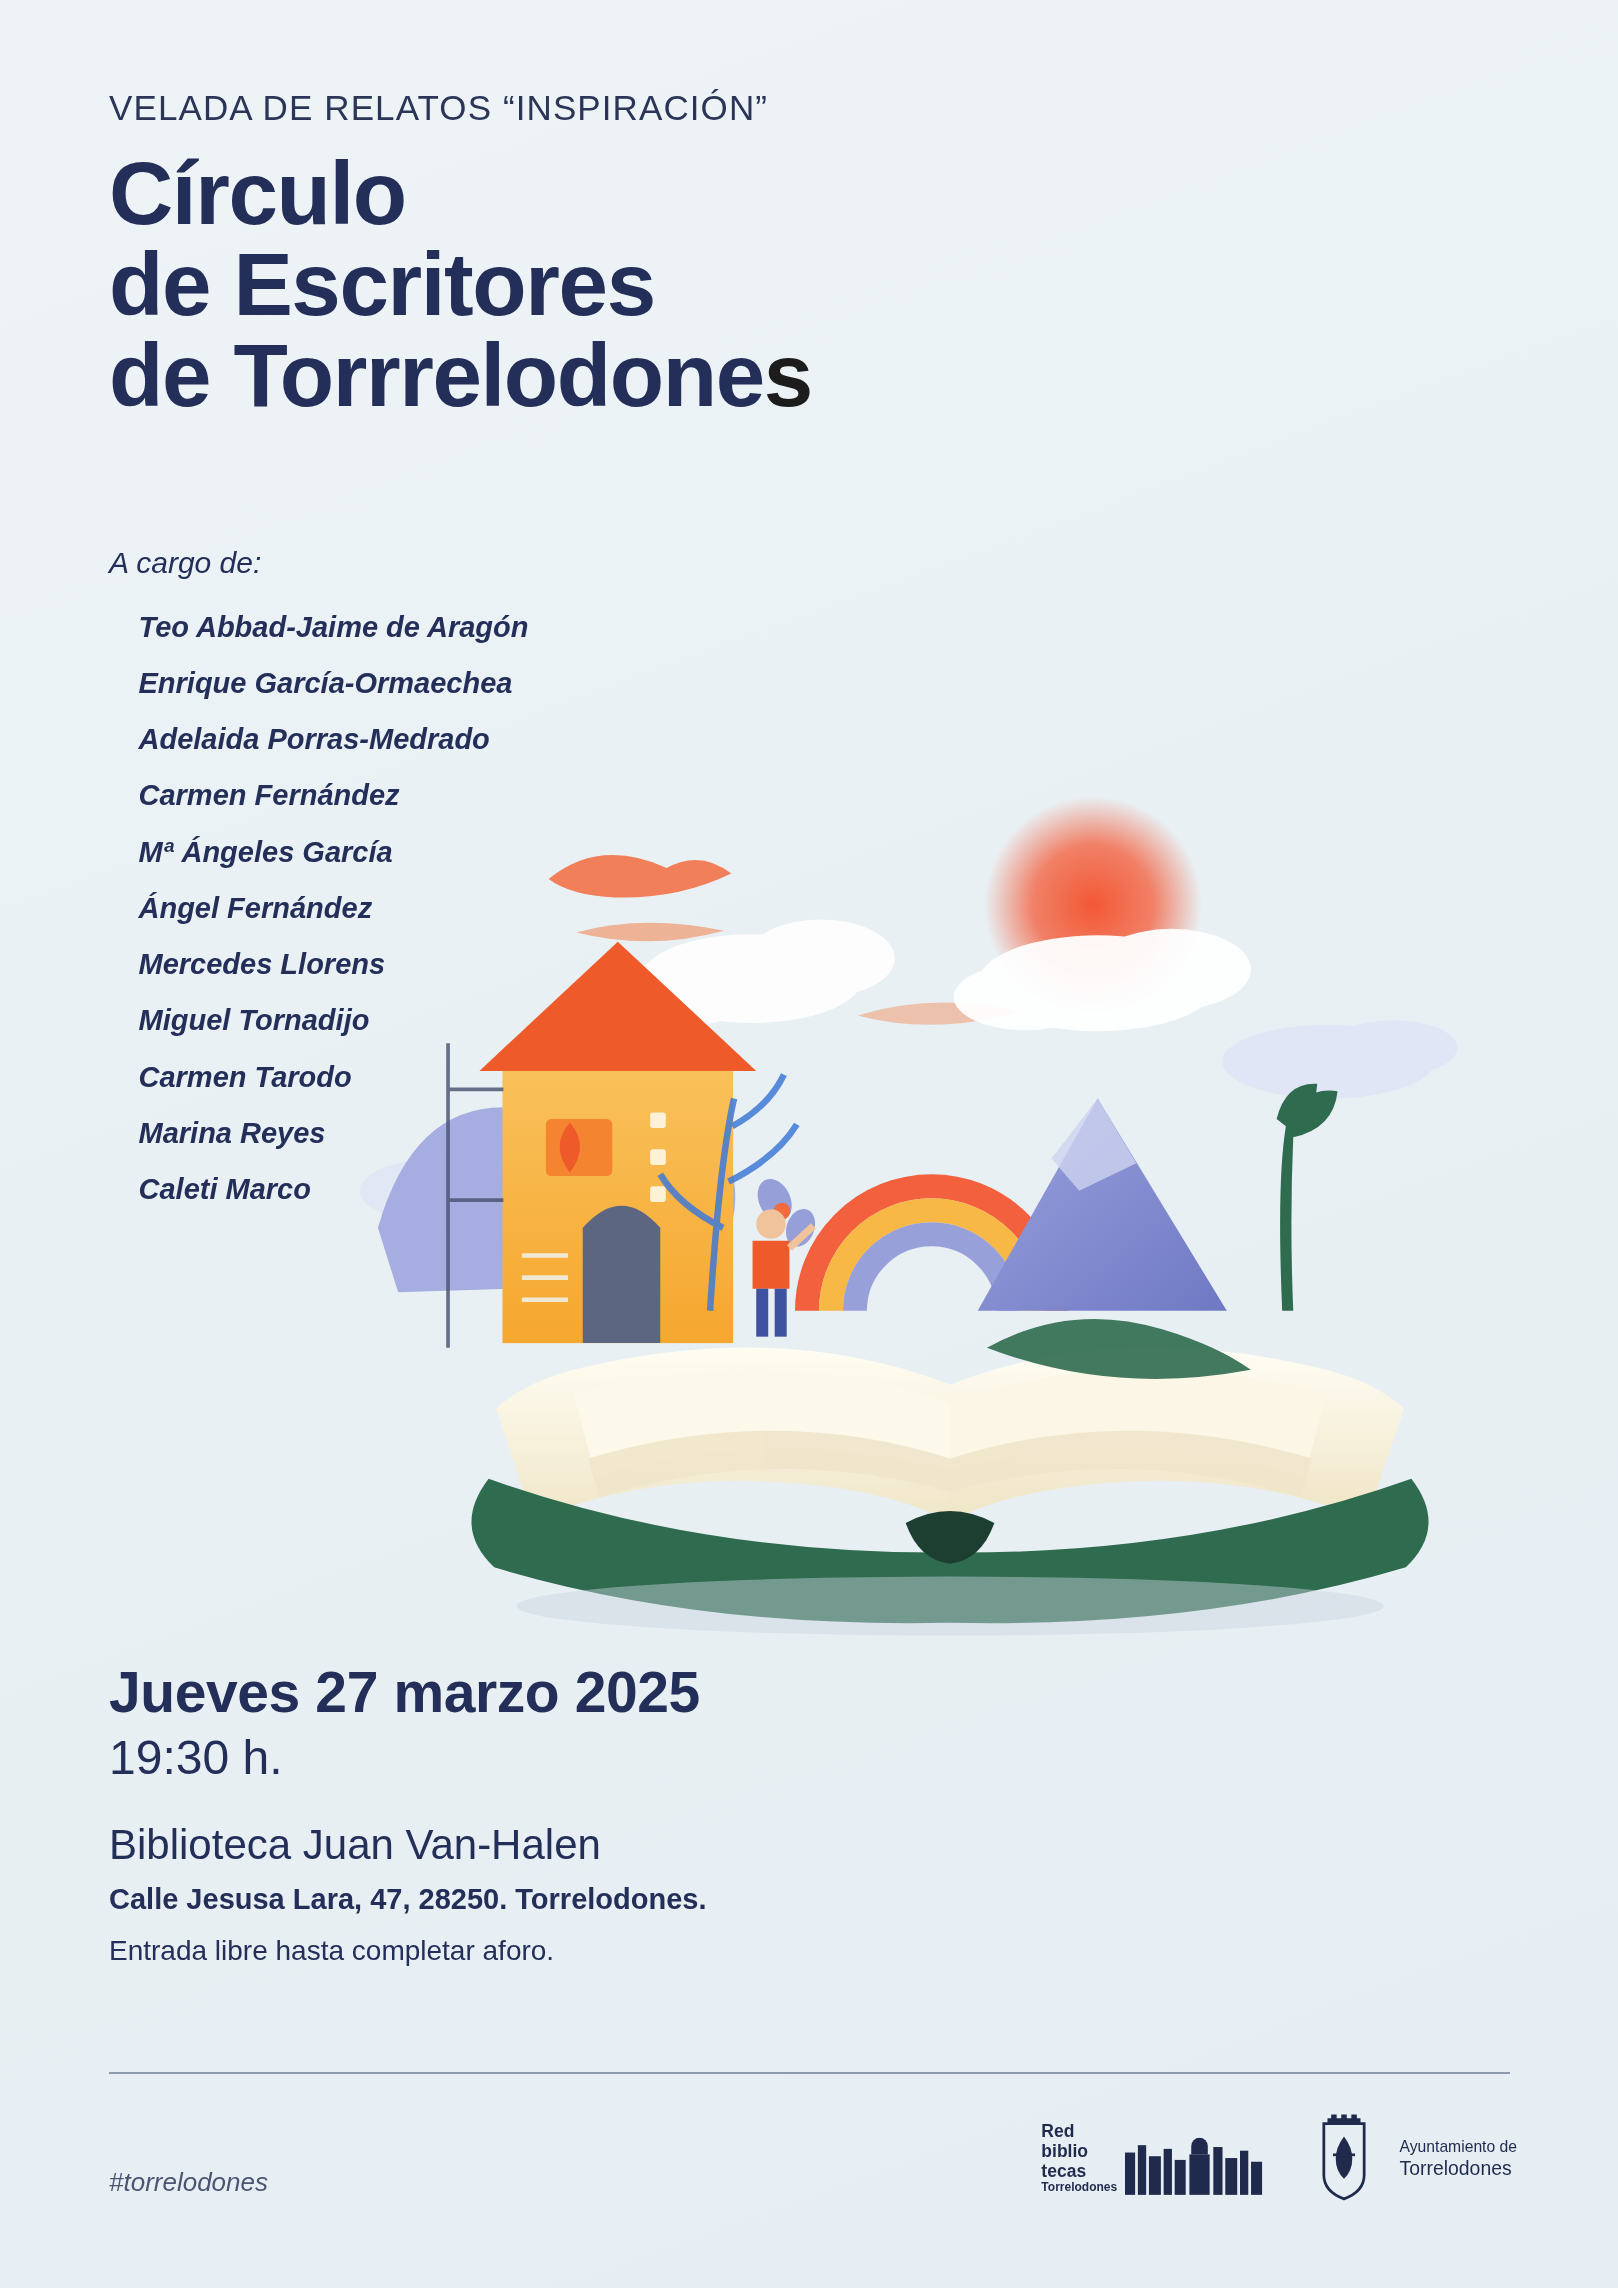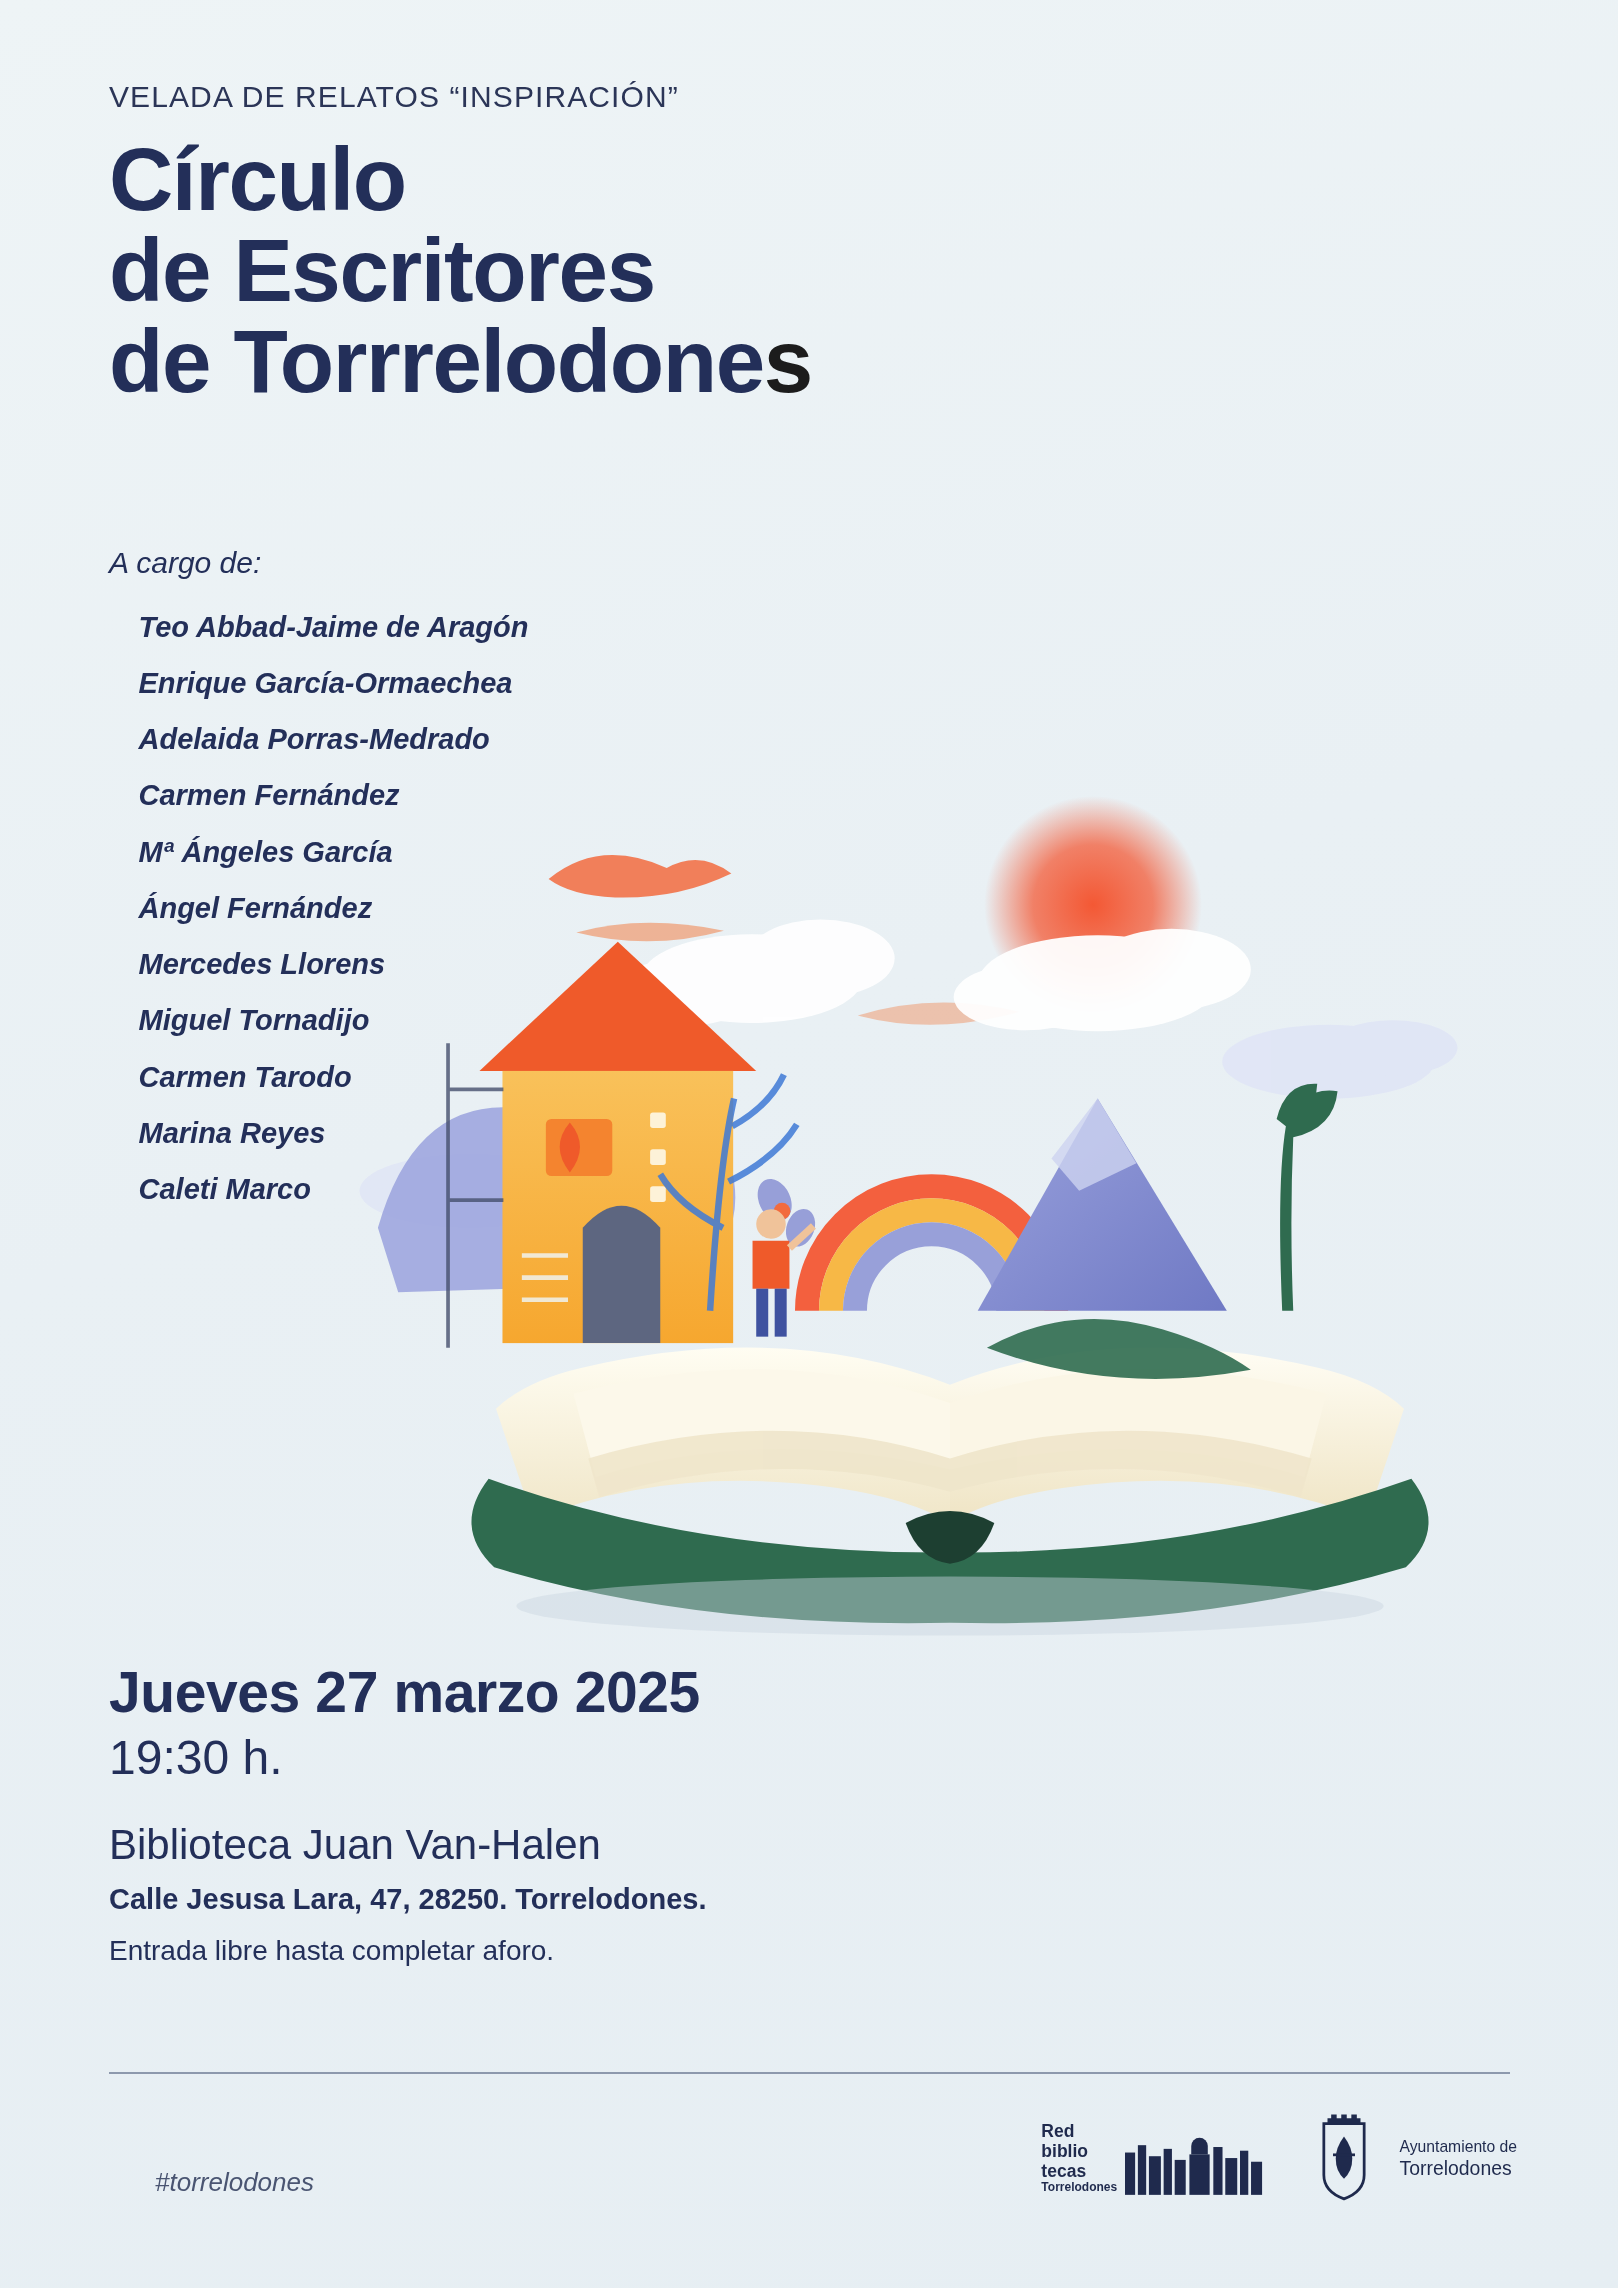--- a/index.html
+++ b/index.html
@@ -24,25 +24,25 @@
   }
 
   
   .header {
     position: absolute;
     left: 109px;
     top: 76px;
     width: 1384px;
   }
   .kicker {
-    font-size: 30px;
+    font-size: 35px;
     letter-spacing: 1.1px;
     color: #2b3557;
     font-weight: 400;
-    margin: 4px 0 20px 0;
+    margin: 12px 0 20px 0;
     font-family: "Liberation Sans", sans-serif;
   }
   .title {
     font-size: 89px;
     line-height: 1.02;
     font-weight: bold;
     color: #232f59;
     margin: 0;
     letter-spacing: -1.4px;
   }
@@ -141,21 +141,20 @@
     background: #6f7c96;
     opacity: .75;
   }
   .hashtag {
     position: absolute;
     left: 109px;
     top: 2167px;
     font-size: 26px;
     font-style: italic;
     color: #4a5572;
-    margin-left: 46px;
   }
 
   .logos {
     position: absolute;
     right: 102px;
     top: 2114px;
     display: flex;
     align-items: center;
     gap: 48px;
   }

